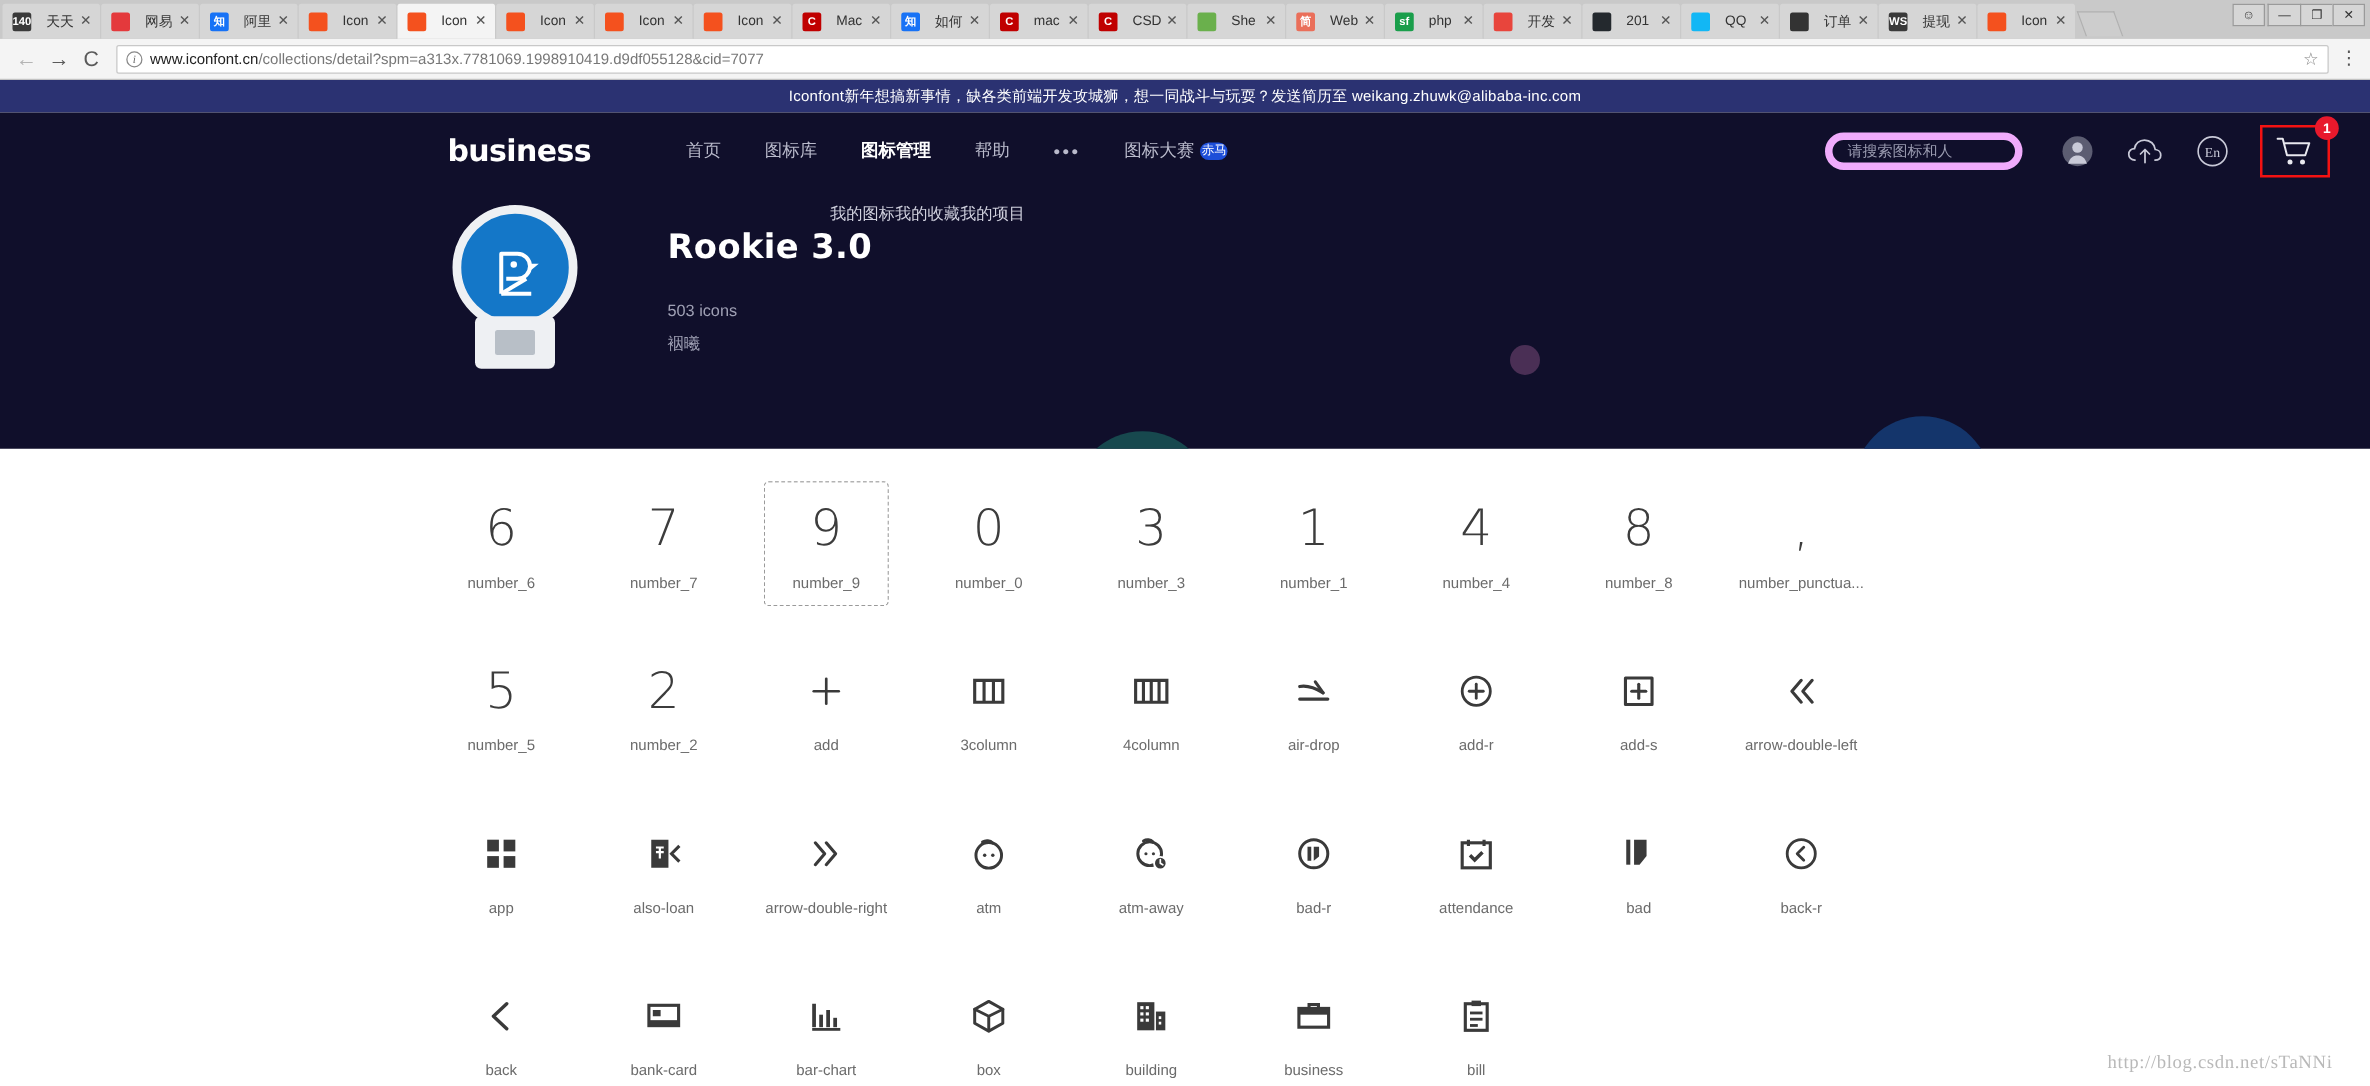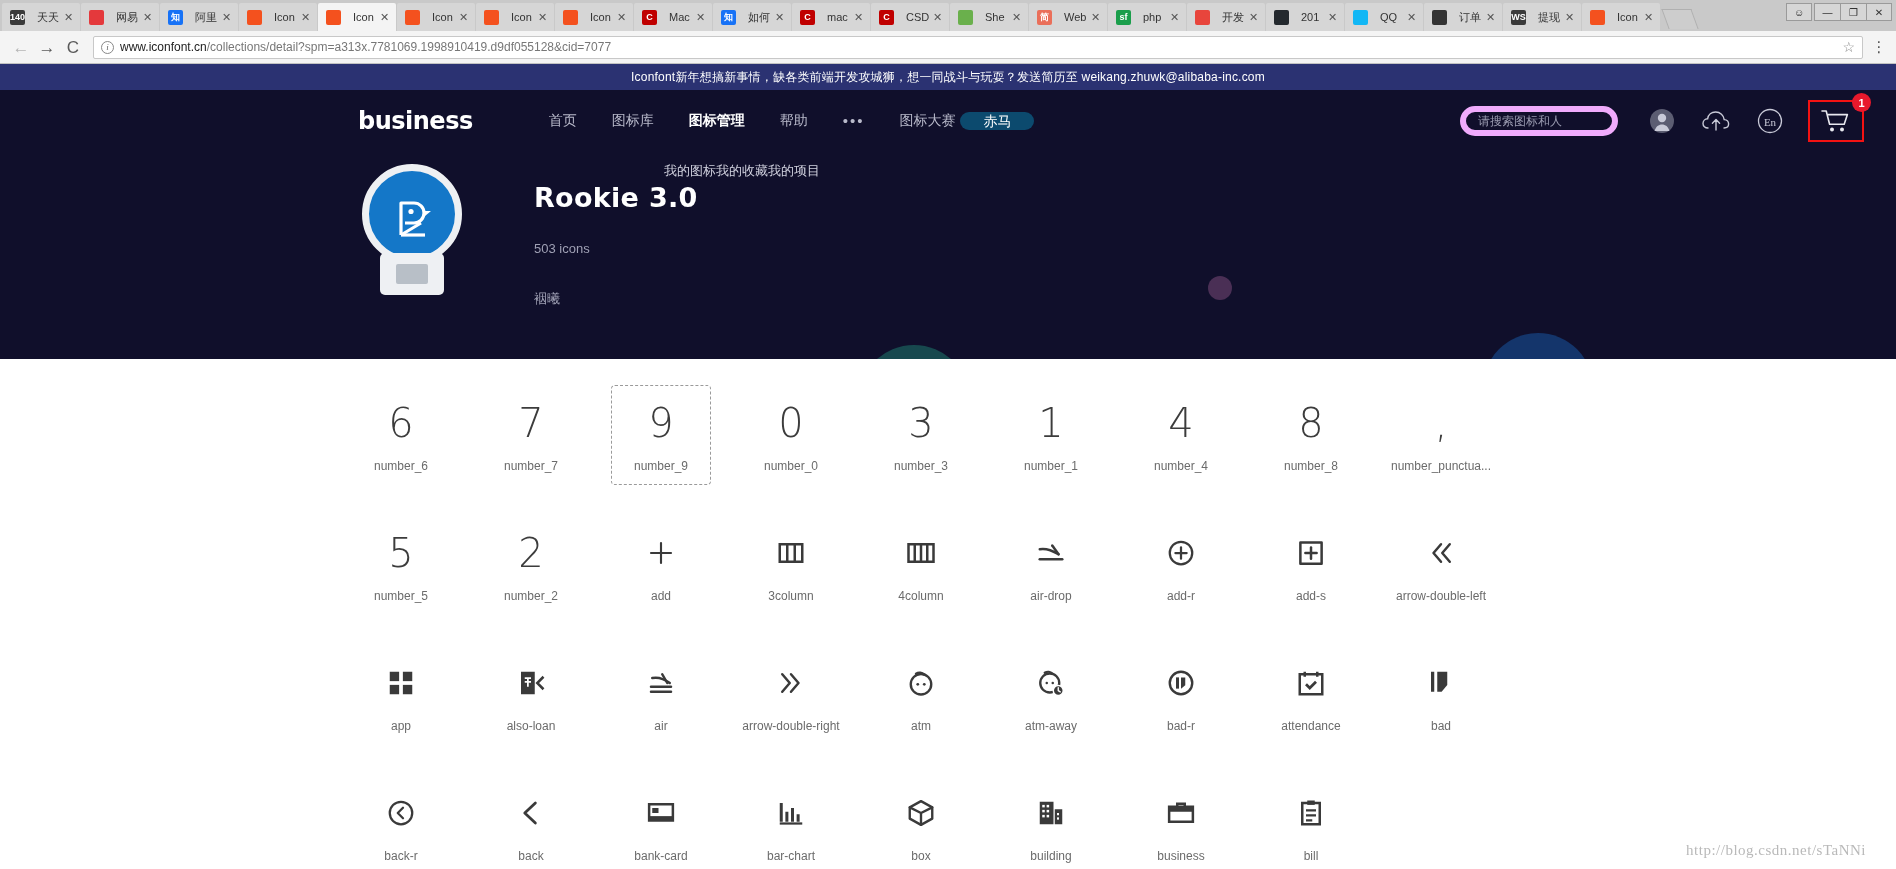--- a/index.html
+++ b/index.html
@@ -119,22 +119,22 @@
   .nav-link {
     color: #b9bacb; font-size: 14px; margin-right: 35px;
     position: relative; white-space: nowrap;
   }
   .nav-link.active { color: #fff; font-weight: bold; }
   .nav-dots {
     color: #b9bacb; font-size: 15px; letter-spacing: 2px;
     margin-right: 35px; line-height: .6;
   }
   .nav-badge {
-    display: inline-block; background: #0c4a6e; color: #fff;
-    font-size: 14px; border-radius: 9px; padding: 2px 23px;
+    display: inline-block; background: #1d4ed8; color: #fff;
+    font-size: 10px; border-radius: 9px; padding: 2px 1px;
     margin-left: 5px; vertical-align: middle; line-height: 1;
   }
   .nav-dropdown {
     position: absolute; left: 664px; top: 64px; z-index: 6;
     display: flex; flex-direction: row;
   }
   .nav-dropdown-item {
     color: #d0d1de; font-size: 13px; padding: 8px 0 8px 0;
     margin-bottom: 29px; white-space: nowrap;
   }
@@ -197,21 +197,21 @@
     position: absolute; inset: 0; display: flex;
     align-items: center; justify-content: center;
     z-index: 2;
   }
   .coll-text { margin-left: 72px; padding-top: 18px; }
   .coll-title {
     color: #fff; font-size: 27px; font-weight: bold;
     letter-spacing: .3px; font-family: "DejaVu Sans", sans-serif;
   }
   .coll-count { color: #9fa0b4; font-size: 13px; margin-top: 28px; }
-  .coll-author { color: #9fa0b4; font-size: 13px; margin-top: 34px; }
+  .coll-author { color: #9fa0b4; font-size: 13px; margin-top: 10px; }
 
   
   .grid-area { background: #fff; padding: 26px 0 0 0; }
   .icon-grid {
     display: grid; grid-template-columns: repeat(9, 130px);
     justify-content: start; padding-left: 351px;
     row-gap: 30px;
   }
   .icon-cell {
     width: 100px; height: 100px; display: flex; flex-direction: column;
@@ -591,31 +591,20 @@
       </div>
       <div class="icon-cell">
         <div class="icon-glyph">
           <svg width="30" height="30" viewBox="0 0 24 24" fill="#3a3a3a">
             <path d="M4 3h11v18H4z"></path>
             <path d="M7 8h5M7 11h5M9.5 8v7" stroke="#fff" stroke-width="1.4" fill="none"></path>
             <path d="M22 7l-5 5 5 5" fill="none" stroke="#3a3a3a" stroke-width="2"></path>
           </svg>
         </div>
         <div class="icon-label">also-loan</div>
-      </div>
-      <div class="icon-cell">
-        <div class="icon-glyph">
-          <svg width="30" height="30" viewBox="0 0 24 24" fill="none" stroke="#3a3a3a" stroke-width="1.7" stroke-linecap="round" stroke-linejoin="round">
-            <path d="M5 8c5-1 10 1 14 4" stroke-width="2"></path>
-            <path d="M13 5l4 7" stroke-width="2"></path>
-            <line x1="4" y1="15" x2="20" y2="15" stroke-width="2"></line>
-            <line x1="4" y1="19" x2="20" y2="19" stroke-width="2"></line>
-          </svg>
-        </div>
-        <div class="icon-label">air</div>
       </div>
       <div class="icon-cell">
         <div class="icon-glyph">
           <svg width="30" height="30" viewBox="0 0 24 24" fill="none" stroke="#3a3a3a" stroke-width="1.7" stroke-linecap="round" stroke-linejoin="round">
             <path d="M12 5l6 7-6 7" stroke-width="2"></path>
             <path d="M5 5l6 7-6 7" stroke-width="2"></path>
           </svg>
         </div>
         <div class="icon-label">arrow-double-right</div>
       </div>

